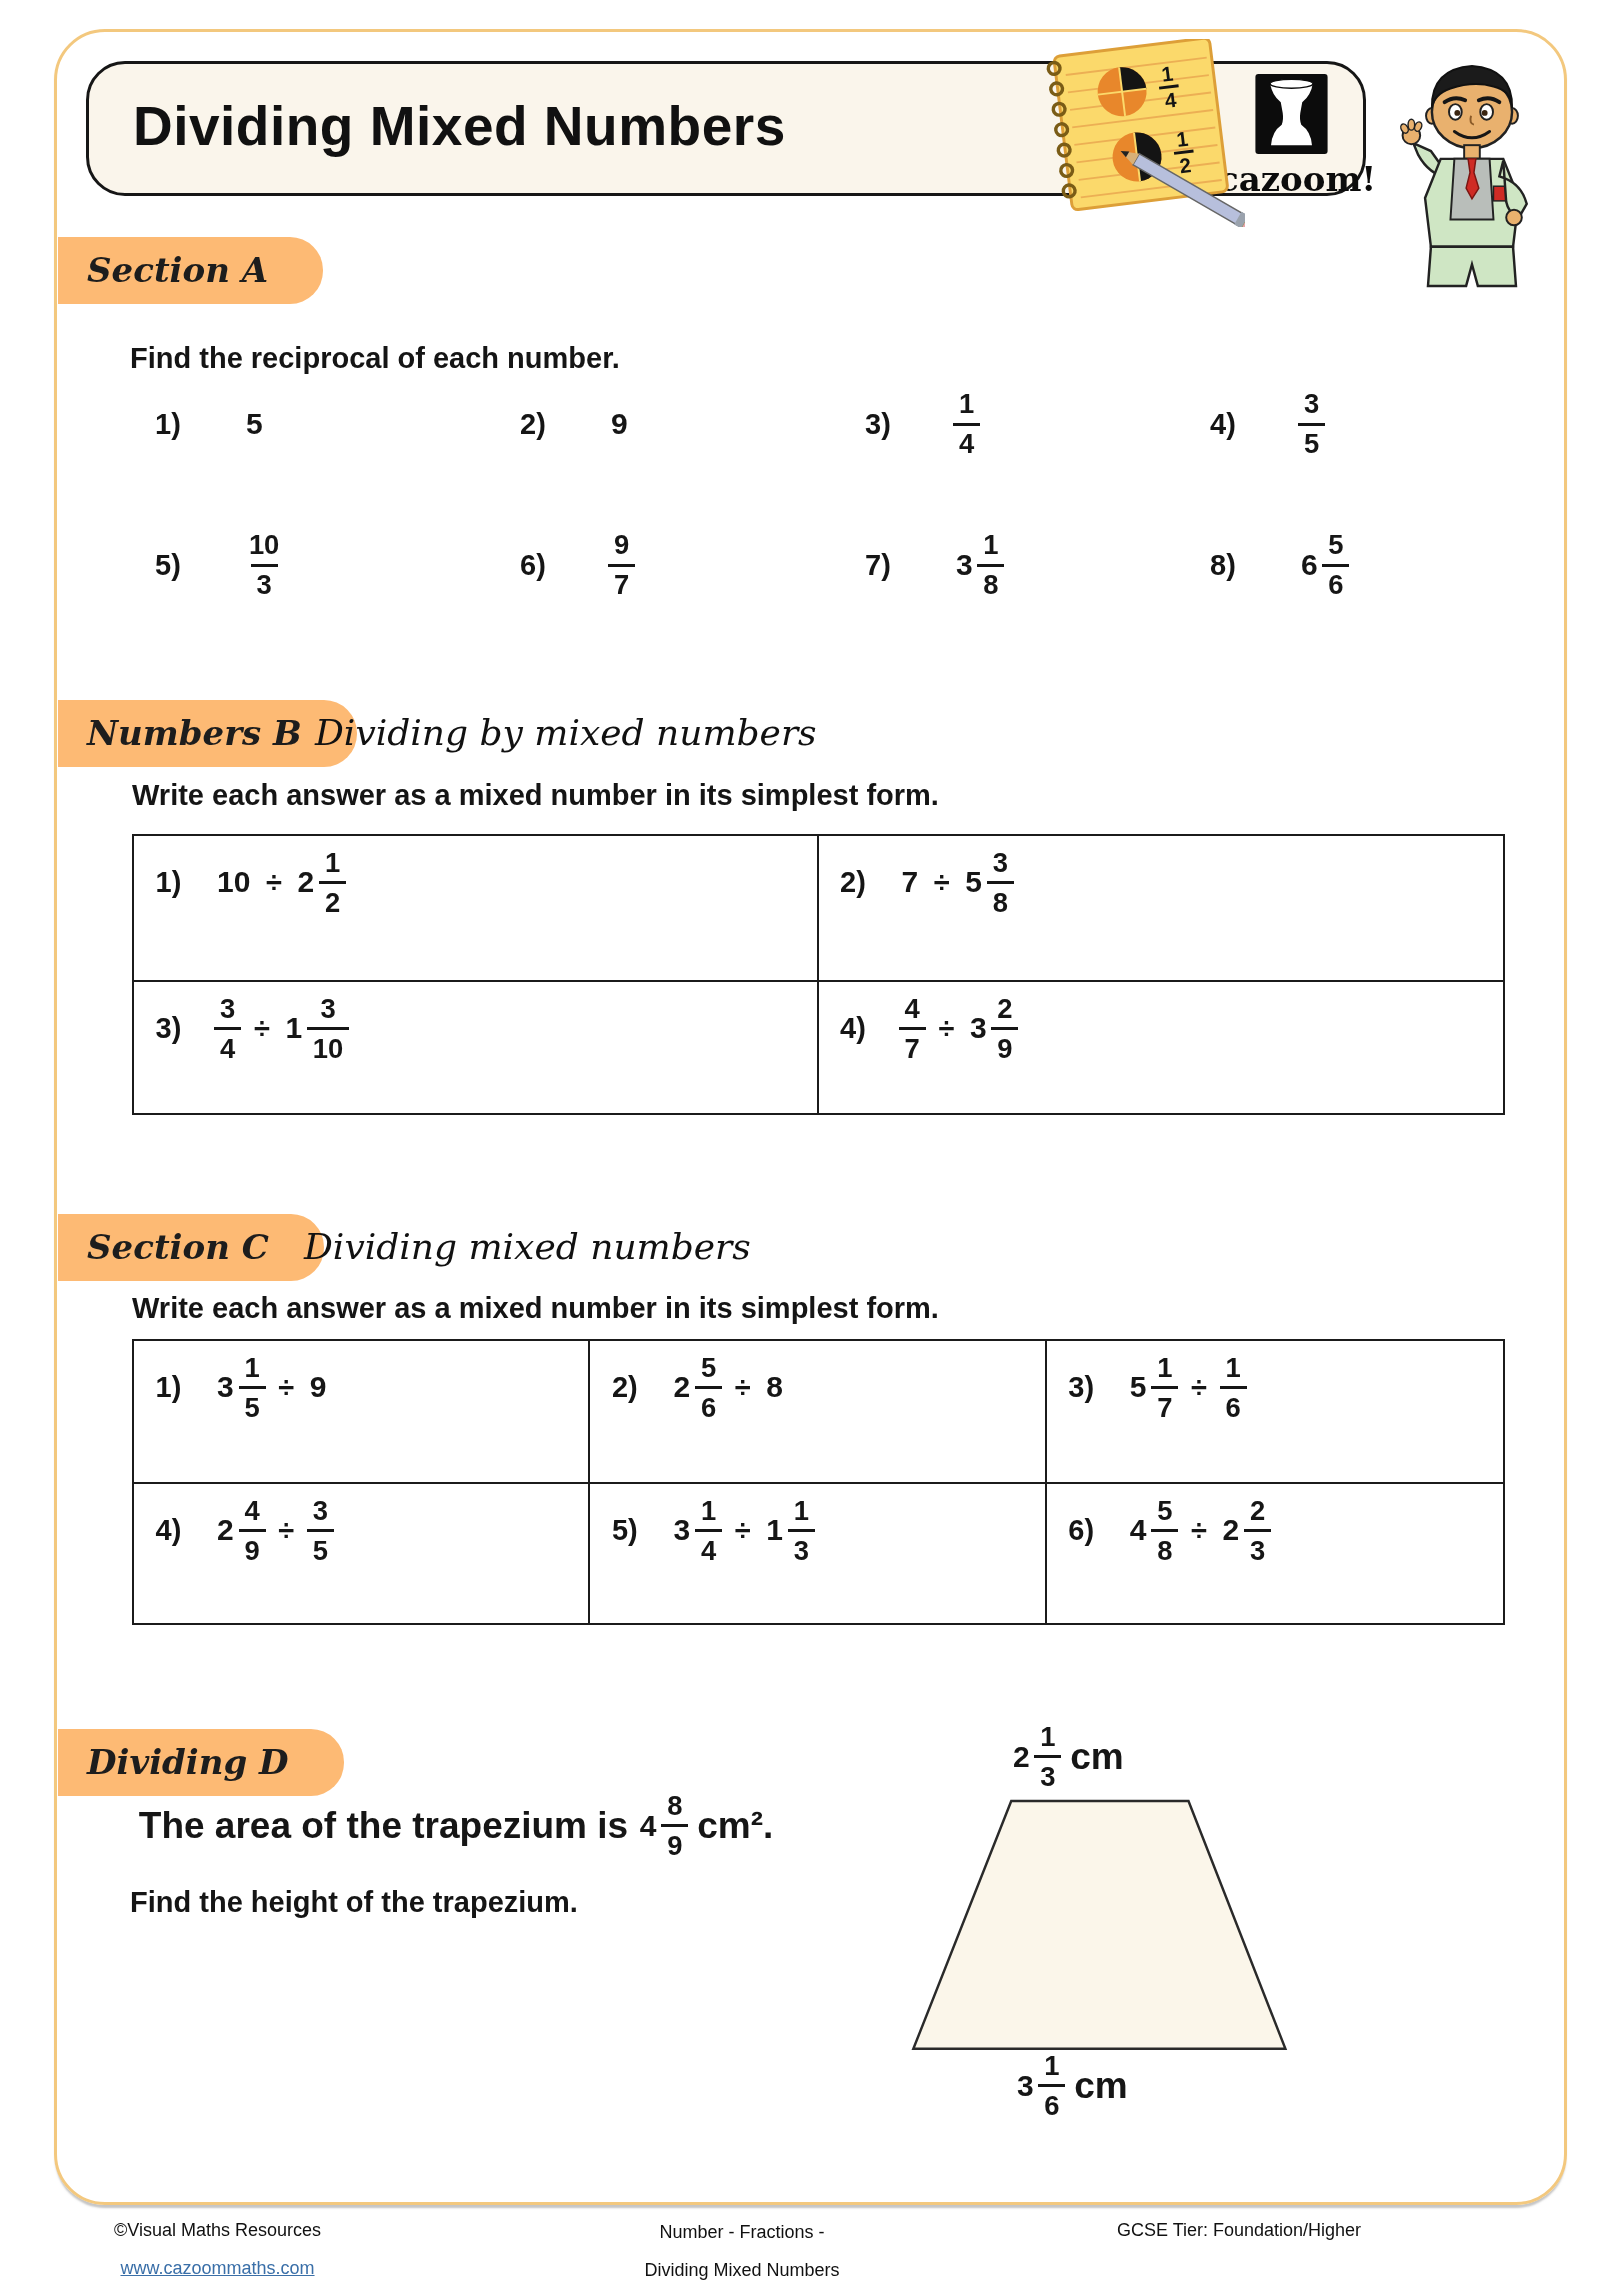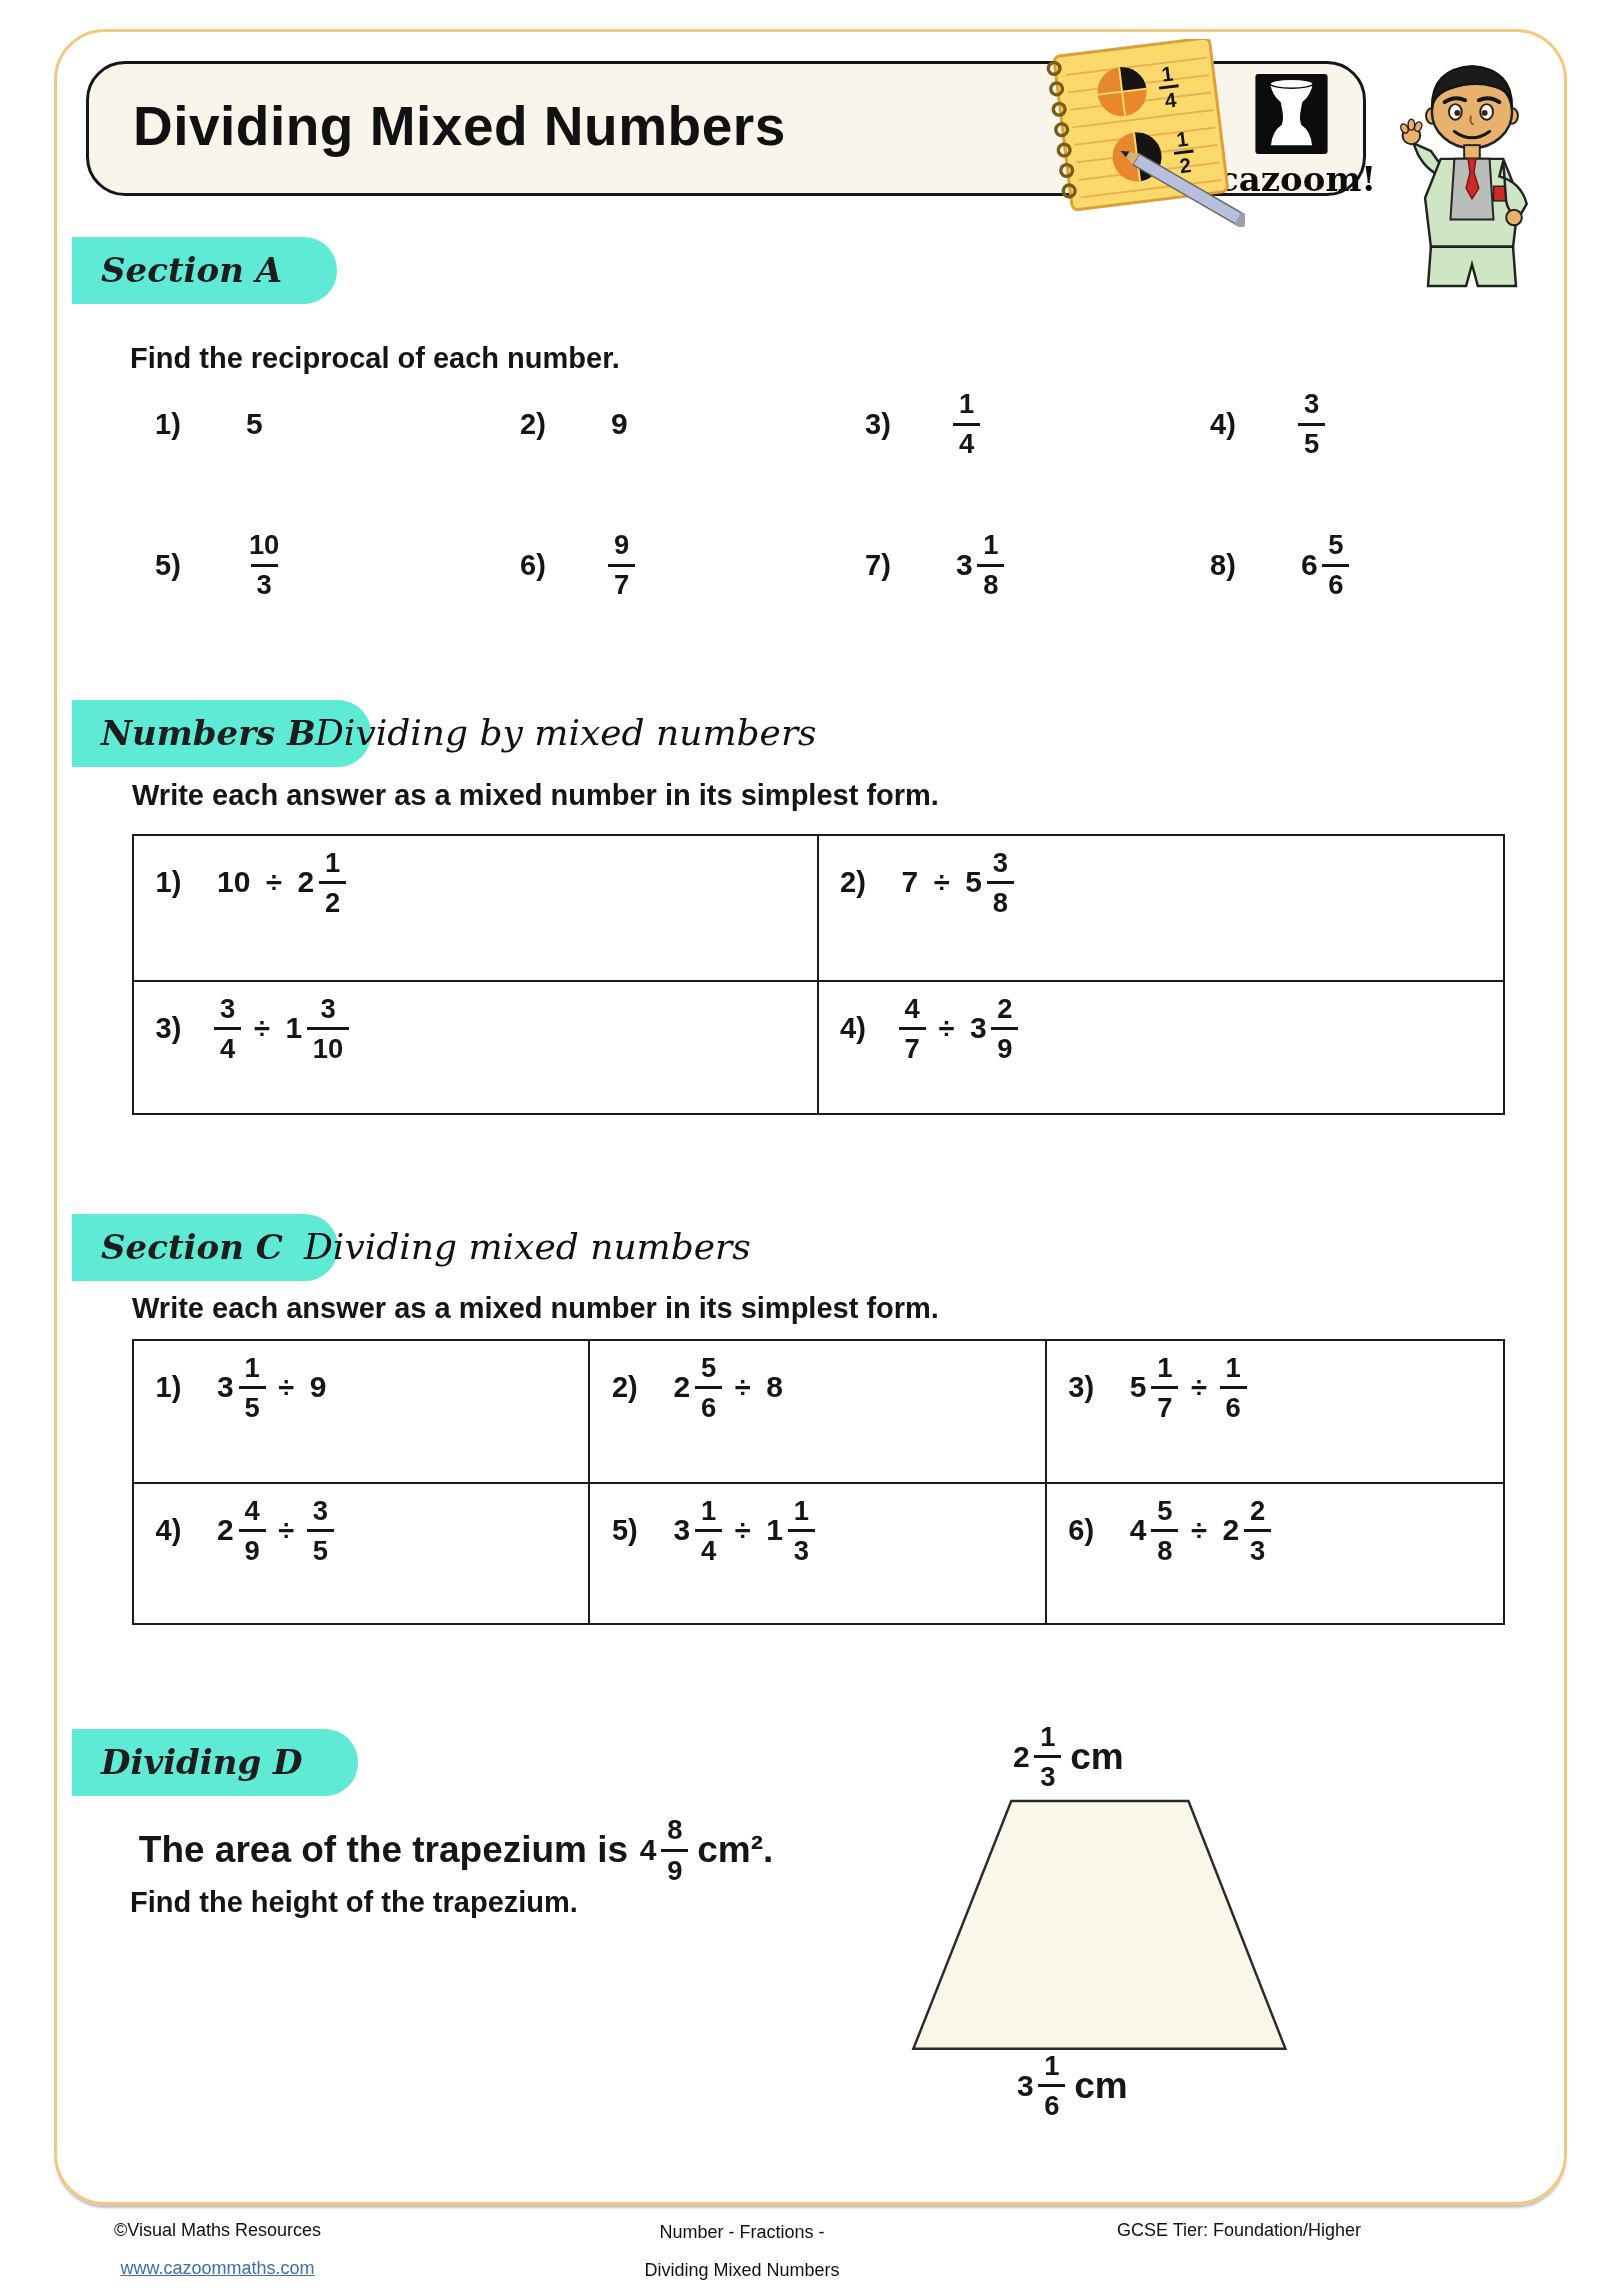--- a/index.html
+++ b/index.html
@@ -11,21 +11,21 @@
   .title-box{position:absolute;left:86px;top:61px;width:1274px;height:129px;
          background:#faf5eb;border:3.9px solid #161616;border-radius:39px;}
   .title-text{position:absolute;left:44px;top:0;line-height:125px;font-size:55px;
          font-weight:bold;letter-spacing:0.5px;color:#111;white-space:nowrap;}
   .notebook{position:absolute;left:1034px;top:39px;width:211px;height:188px;z-index:3;}
   .logo-unit{position:absolute;left:1218px;top:74px;width:147px;text-align:center;z-index:2;}
   .logo-word{font-family:"DejaVu Serif",serif;font-weight:bold;font-size:34px;color:#0c0c0c;
          margin-top:1px;letter-spacing:0;}
   .mascot{position:absolute;left:1384px;top:49px;width:174px;height:250px;z-index:3;}
 
-  .pill{position:absolute;left:72px;background:#5eead4;border-radius:0 33px 33px 0;
+  .pill{position:absolute;left:58px;background:#fdba74;border-radius:0 33px 33px 0;
         padding:12.7px 55px 14.7px 29px;font-family:"DejaVu Serif",serif;font-style:italic;
         font-weight:bold;font-size:34px;color:#1d1d1d;white-space:nowrap;}
   .subtitle{position:absolute;font-family:"DejaVu Serif",serif;font-style:italic;
         font-size:36px;color:#111;white-space:nowrap;}
   .instr{position:absolute;font-size:29px;font-weight:bold;color:#151515;white-space:nowrap;}
 
   
   .mexpr{display:inline-flex;align-items:center;font-weight:bold;color:#161616;}
   .mexpr .mi{font-size:30px;margin:0 2.9px;}
   .mexpr .mo{font-size:29px;margin:0 12.7px;}
@@ -45,21 +45,21 @@
 
   .wtable{position:absolute;left:132px;top:834px;width:1369px;height:277px;background:#fff;
         border:2.9px solid #1b1b1b;display:grid;grid-template-columns:1fr 1fr;grid-template-rows:146px auto;}
   .wtable.three{top:1339px;height:282px;grid-template-columns:1fr 1fr 1fr;grid-template-rows:143px auto;}
   .cell{padding:12.7px 7.8px 5.9px 21.6px;display:flex;align-items:flex-start;}
   .cell.rb{border-right:2px solid #1b1b1b;}
   .cell.bb{border-bottom:2.9px solid #1b1b1b;}
   .cell .mexpr{margin-left:19.6px;}
   .cell .prob .plabel{min-width:39px;}
 
-  .d-line{position:absolute;display:flex;align-items:flex-end;font-size:29px;font-weight:bold;}
+  .d-line{position:absolute;display:flex;align-items:flex-start;font-size:29px;font-weight:bold;}
   .trap-label{position:absolute;}
   .footer-block{position:absolute;font-size:18px;color:#111;line-height:38px;}
   .footer-block a{color:#3a6fa8;text-decoration:underline;cursor:pointer;}
 </style>
 </head>
 <body>
 
 <div class="sheet">
 
   <div class="border-frame"></div>

